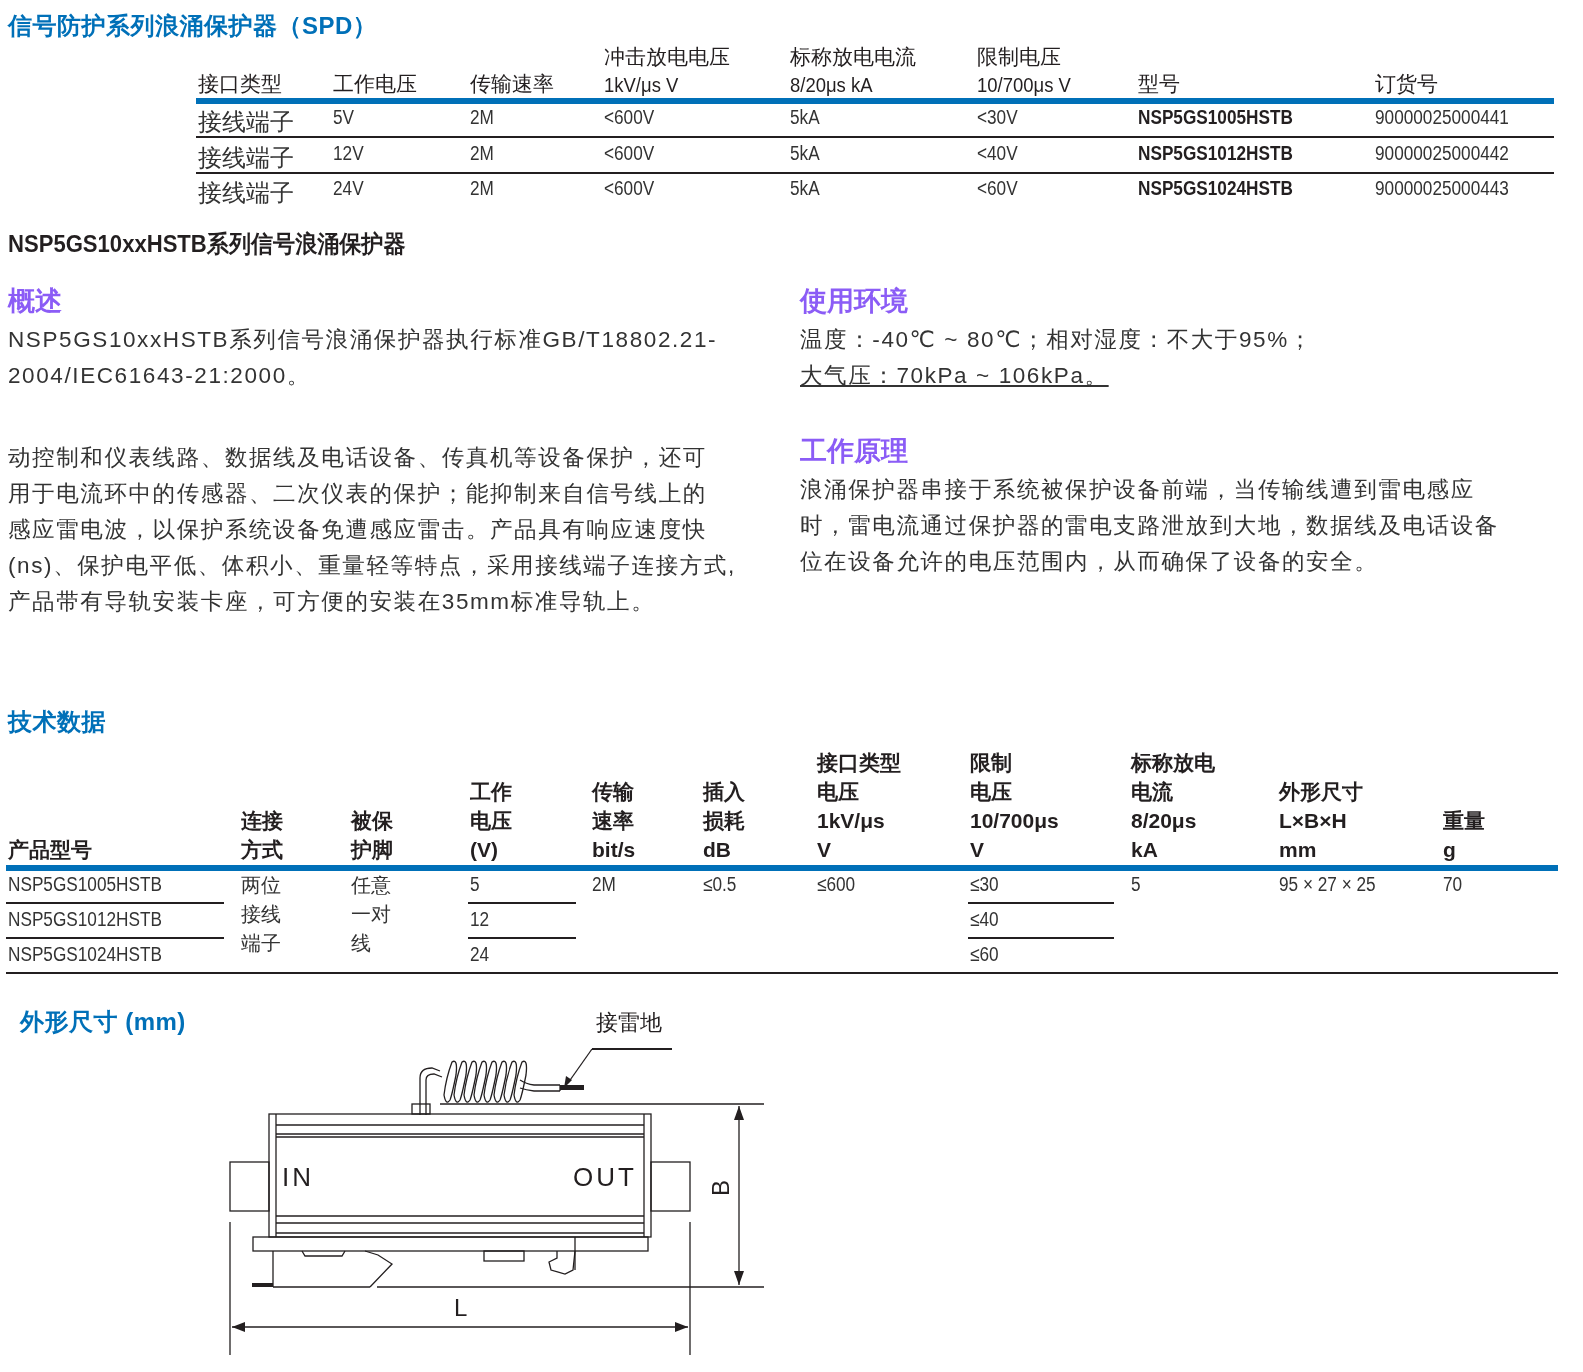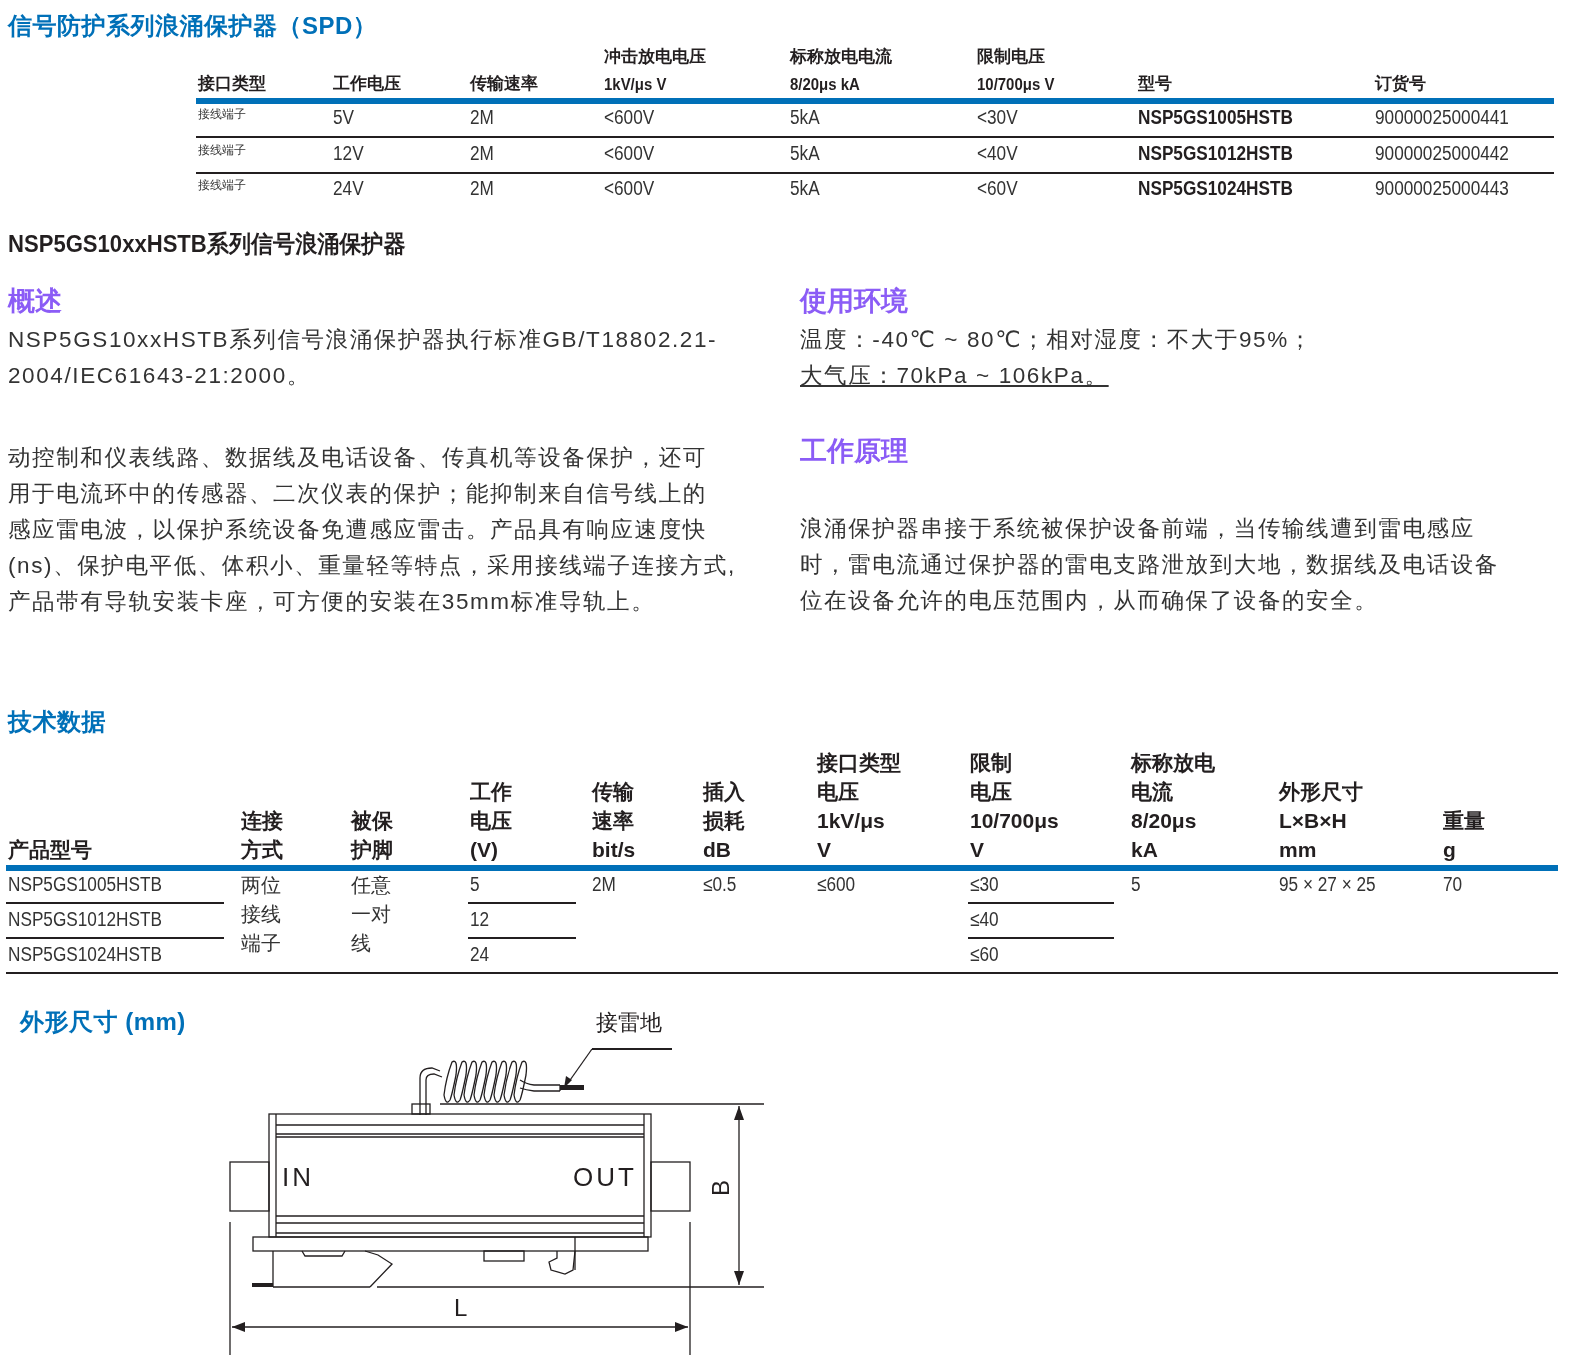--- a/index.html
+++ b/index.html
@@ -5,24 +5,24 @@
   html, body { margin:0; padding:0; background:#ffffff; }
   body { width:1583px; height:1372px; position:relative; overflow:hidden;
          font-family:"Liberation Sans", "DejaVu Sans", sans-serif; color:#231f20; }
   .abs { position:absolute; }
   .blue-title { color:#0070b8; font-weight:bold; font-size:24px; letter-spacing:0.5px; }
   .h-black { font-weight:bold; font-size:24px; color:#231f20; }
   .sub-h { font-weight:bold; font-size:27px; color:#8b5cf6; }
   .para { font-size:22.5px; line-height:36px; color:#333; letter-spacing:1.6px; }
 
   
-  .t1-hdr { font-weight:bold; font-size:17px; line-height:28px; position:absolute; color:#231f20; }
+  .t1-hdr { font-weight:normal; font-size:21px; line-height:28px; position:absolute; color:#231f20; }
   .t1-cell { font-size:20px; position:absolute; color:#333; transform:scaleX(0.86); transform-origin:left; white-space:nowrap; }
   .t1-cell.b { font-weight:bold; color:#231f20; }
-  .t1-cell.cn { transform:none; font-size:12px; }
+  .t1-cell.cn { transform:none; font-size:24px; }
   .bluebar { position:absolute; background:#0070b8; }
   .rule { position:absolute; background:#231f20; height:1.5px; }
 
   
   .t2-hdr { font-weight:bold; font-size:21px; line-height:29px; position:absolute; color:#231f20; white-space:pre; }
   .t2-cell { font-size:20px; position:absolute; color:#333; white-space:nowrap; transform:scaleX(0.86); transform-origin:left; }
   .t2-cell.cn { transform:none; line-height:29px; white-space:pre; }
 
   svg text { font-family:"Liberation Sans", sans-serif; }
 </style>
@@ -104,21 +104,21 @@
 </div>
 
 <div class="abs sub-h" style="left:800px; top:283px;">使用环境</div>
 <div class="abs para" style="left:800px; top:322px; width:770px;">
   <div style="white-space:nowrap;">温度：-40℃ ~ 80℃；相对湿度：不大于95%；</div>
   <div style="white-space:nowrap;text-decoration:underline;">大气压：70kPa ~ 106kPa。</div>
 </div>
 
 <div class="abs sub-h" style="left:800px; top:433px;">工作原理</div>
 <div class="abs para" style="left:800px; top:472px; width:775px;">
-  <div style="white-space:nowrap;margin-top:39px;">浪涌保护器串接于系统被保护设备前端，当传输线遭到雷电感应</div>
+  <div style="white-space:nowrap;">浪涌保护器串接于系统被保护设备前端，当传输线遭到雷电感应</div>
   <div style="white-space:nowrap;">时，雷电流通过保护器的雷电支路泄放到大地，数据线及电话设备</div>
   <div style="white-space:nowrap;">位在设备允许的电压范围内，从而确保了设备的安全。</div>
 </div>
 
 <div class="abs blue-title" style="left:8px; top:706px;">技术数据</div>
 
 <div>
 
   <div class="t2-hdr" style="left:8px; bottom:calc(1372px - 864px);">产品型号</div>
   <div class="t2-hdr" style="left:241px; bottom:calc(1372px - 864px);">连接

